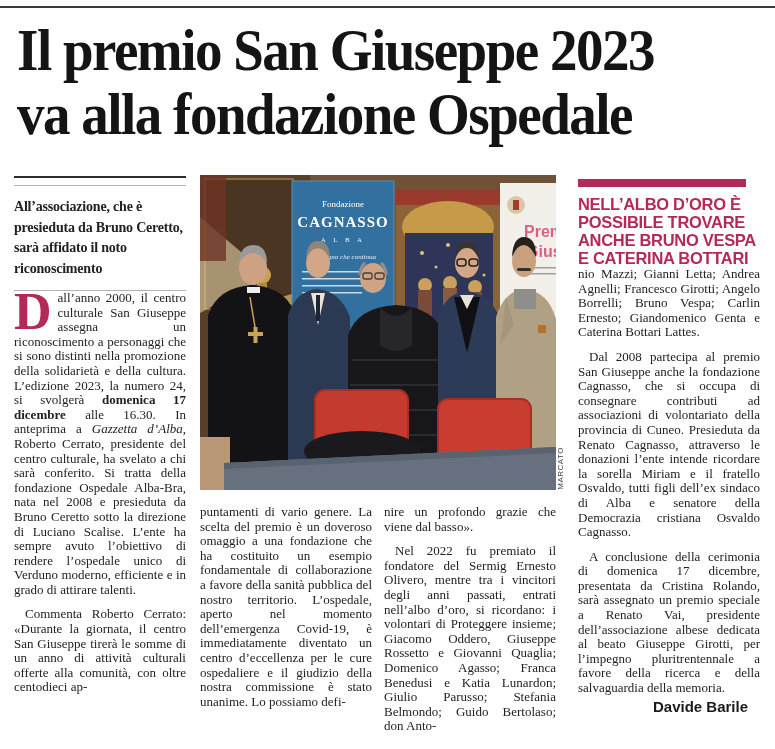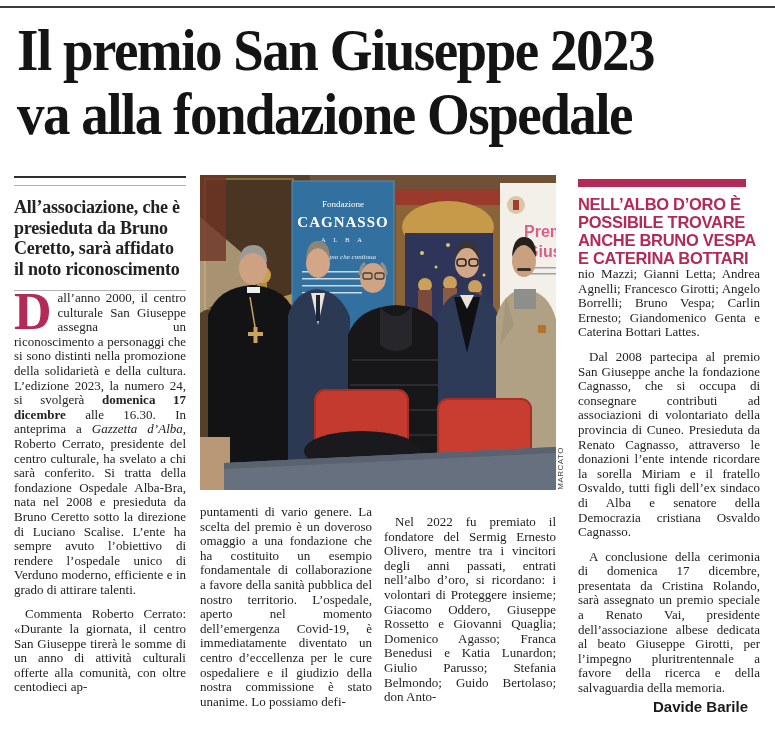--- a/index.html
+++ b/index.html
@@ -11,21 +11,21 @@
   .headline span{display:block;transform:scaleY(1.06);transform-origin:left top;}
 
   .col-left{position:absolute;left:14px;top:176px;width:172px;}
   .col-center{position:absolute;left:200px;top:175px;width:366px;}
   .col-right{position:absolute;left:578px;top:179px;width:182px;}
 
   .rule-dark{height:2px;background:#2e2e2e;margin:0 0 7px 0;}
   .rule-gray{height:1px;background:#b3b3b3;}
   .kicker{font-family:"Liberation Sans",sans-serif;font-weight:bold;font-size:15px;
           letter-spacing:-0.2px;margin:0 0 7px 0;}
-  .standfirst{font-weight:bold;font-size:18px;line-height:20.5px;letter-spacing:-0.2px;
+  .standfirst{font-weight:bold;font-size:14px;line-height:20.5px;letter-spacing:-0.2px;
               color:#222;margin:11px 0 11px 0;}
 
   p.body{margin:0;font-size:13px;line-height:14.6px;text-align:justify;
          text-justify:inter-word;color:#222;}
   p.body.indent{text-indent:11px;margin-top:10px;}
   .body-start{margin-top:8px;}
   .dropcap{float:left;font-weight:bold;font-size:52px;line-height:40px;height:40px;
            padding:1px 6px 0 0;}
 
   .photo-wrap{position:relative;width:366px;height:315px;}
@@ -175,20 +175,21 @@
         <polygon points="24,288 356,272 356,315 24,315" fill="#66707f"></polygon>
         <polygon points="24,288 356,272 356,278 24,294" fill="#59626f"></polygon>
       </svg>
       <div class="credit">MARCATO</div>
     </div>
     <div class="center-cols">
       <div class="ccol">
         <p class="body">puntamenti di vario genere. La scelta del premio è un doveroso omaggio a una fondazione che ha costituito un esempio fondamentale di collaborazione a favore della sanità pubblica del nostro territorio. L’ospedale, aperto nel momento dell’emergenza Covid-19, è immediatamente diventato un centro d’eccellenza per le cure ospedaliere e il giudizio della nostra commissione è stato unanime. Lo possiamo defi-</p>
       </div>
       <div class="ccol">
+        <p class="body">nire un profondo grazie che viene dal basso».</p>
         <p class="body indent">Nel 2022 fu premiato il fondatore del Sermig Ernesto Olivero, mentre tra i vincitori degli anni passati, entrati nell’albo d’oro, si ricordano: i volontari di Proteggere insieme; Giacomo Oddero, Giuseppe Rossetto e Giovanni Quaglia; Domenico Agasso; Franca Benedusi e Katia Lunardon; Giulio Parusso; Stefania Belmondo; Guido Bertolaso; don Anto-</p>
       </div>
     </div>
   </div>
 
   <div class="col-right">
     <div class="red-bar" style="background:#b42a56"></div>
     <div class="red-heading" style="color:#b42a56">NELL’ALBO D’ORO È POSSIBILE TROVARE ANCHE BRUNO VESPA E CATERINA BOTTARI</div>
     <p class="body">nio Mazzi; Gianni Letta; Andrea Agnelli; Francesco Girotti; Angelo Borrelli; Bruno Vespa; Carlin Ernesto; Giandomenico Genta e Caterina Bottari Lattes.</p>
     <p class="body indent">Dal 2008 partecipa al premio San Giuseppe anche la fondazione Cagnasso, che si occupa di consegnare contributi ad associazioni di volontariato della provincia di Cuneo. Presieduta da Renato Cagnasso, attraverso le donazioni l’ente intende ricordare la sorella Miriam e il fratello Osvaldo, tutti figli dell’ex sindaco di Alba e senatore della Democrazia cristiana Osvaldo Cagnasso.</p>

